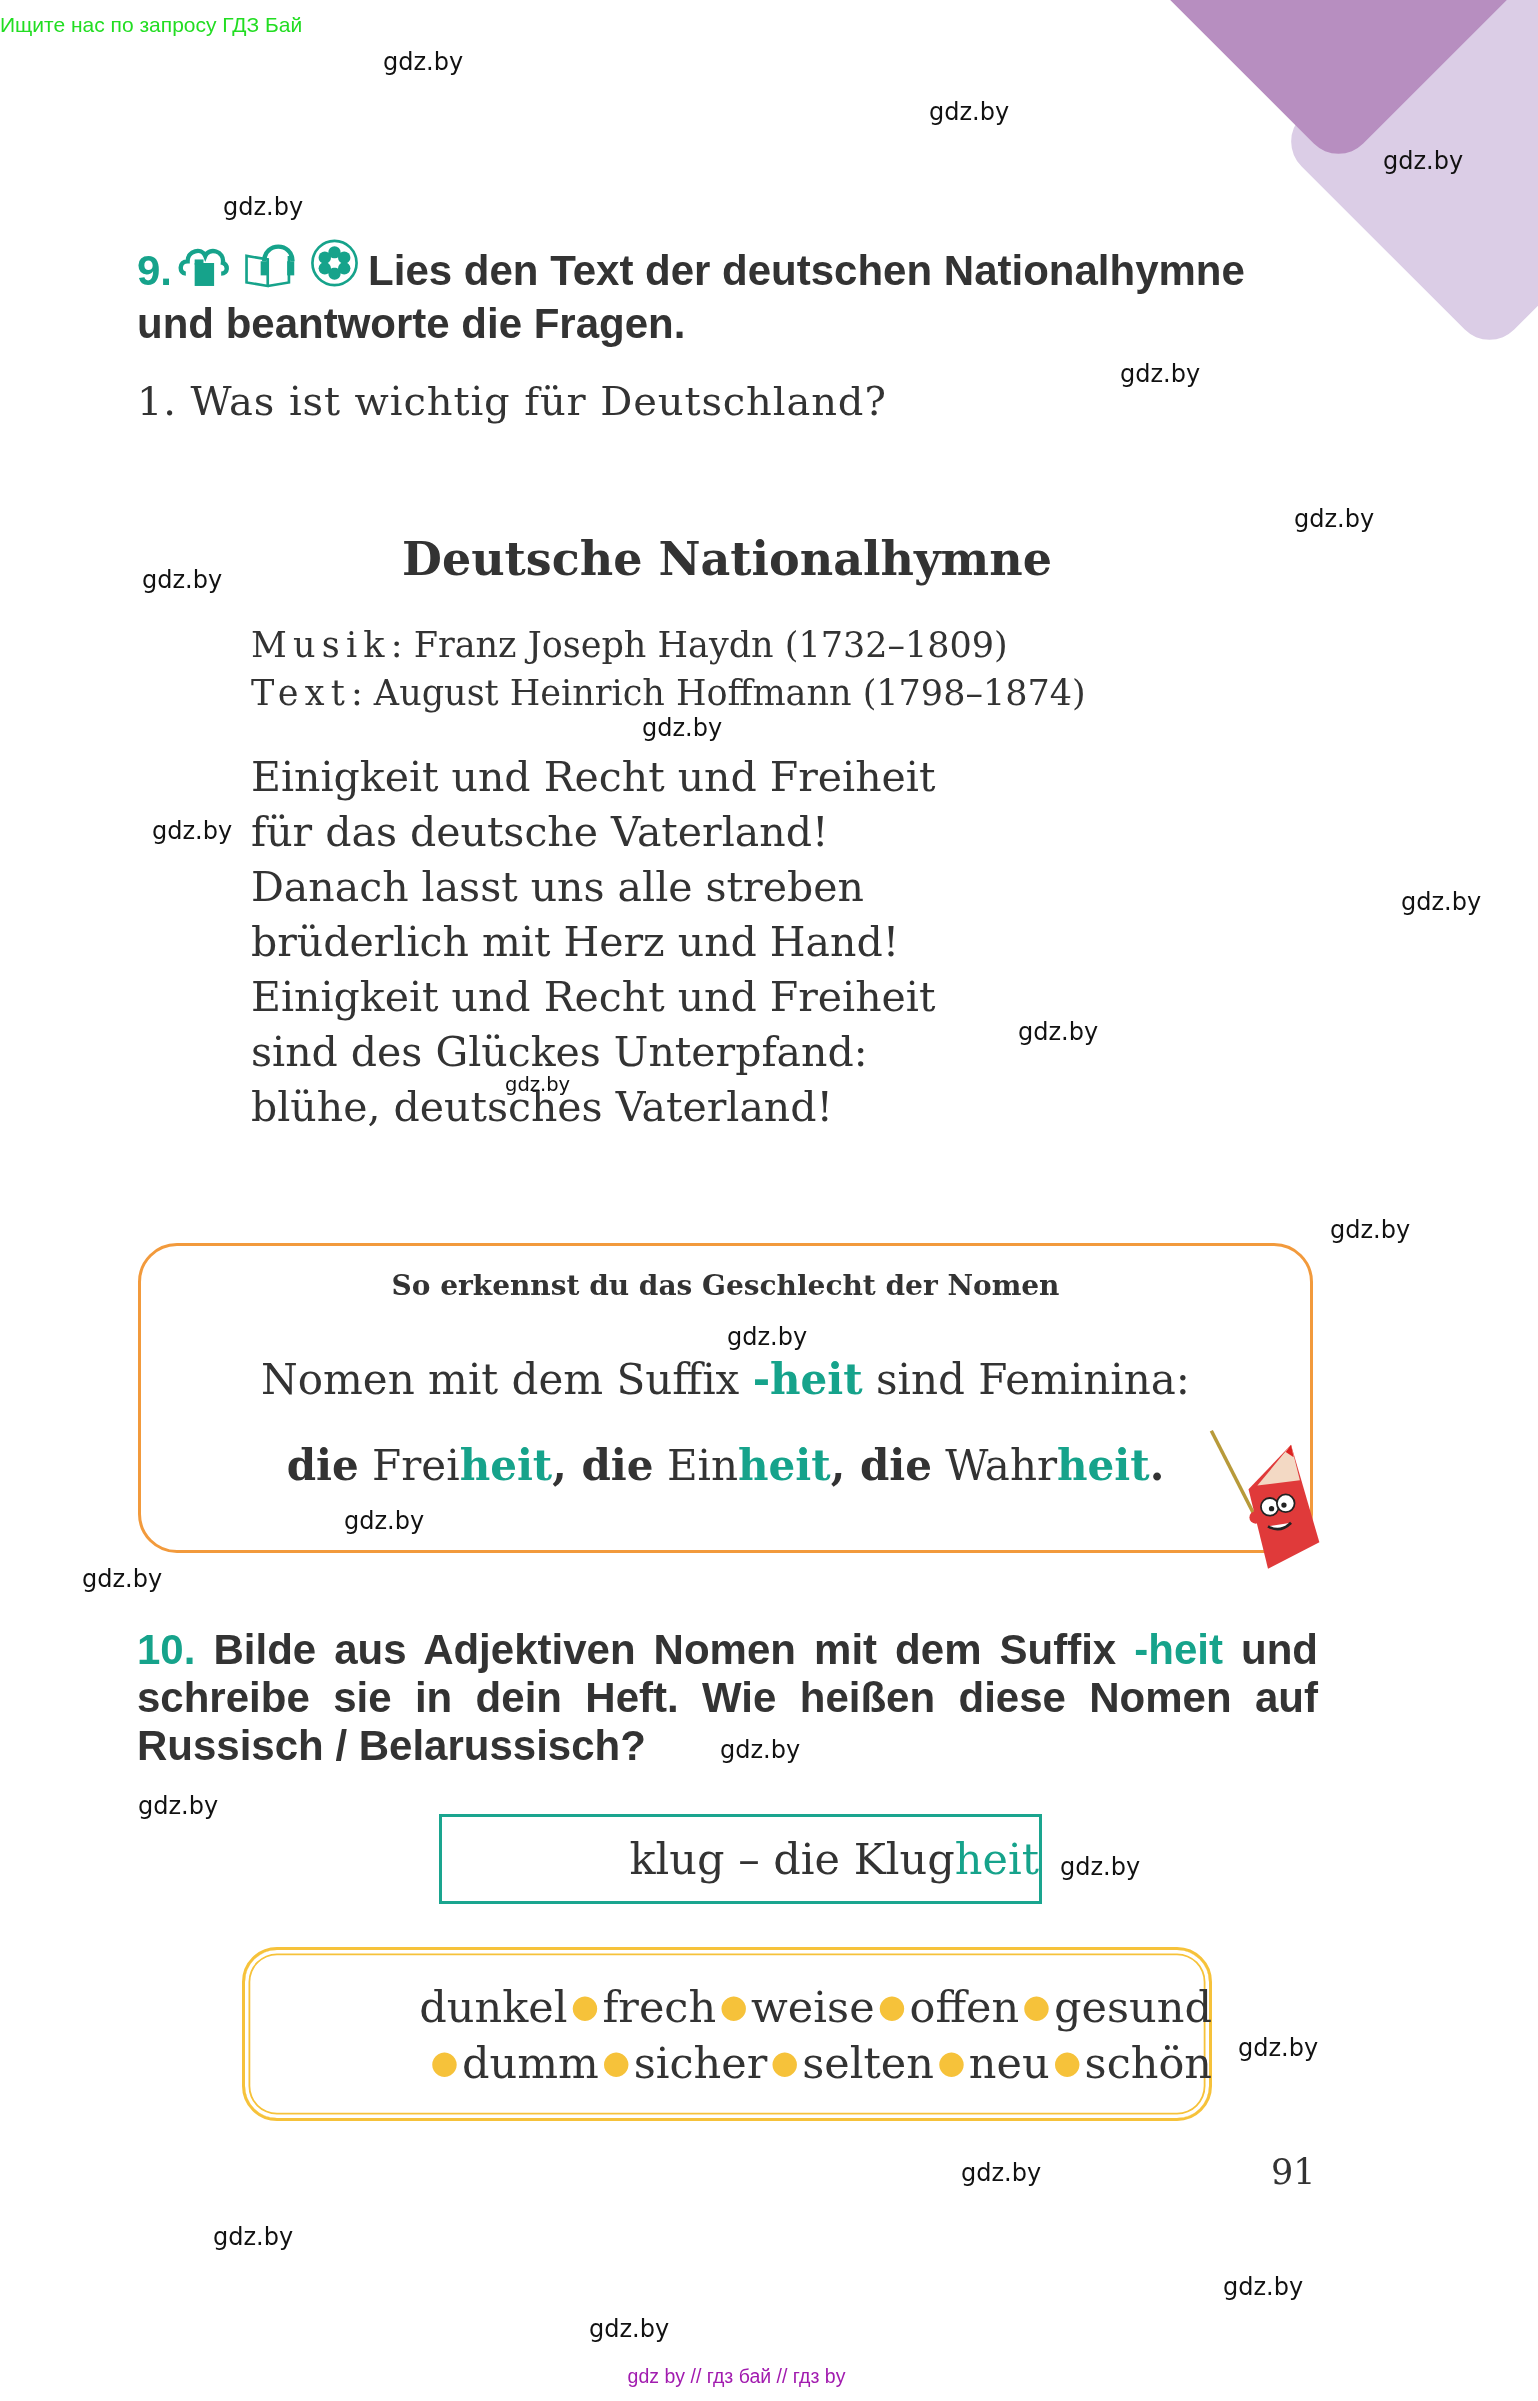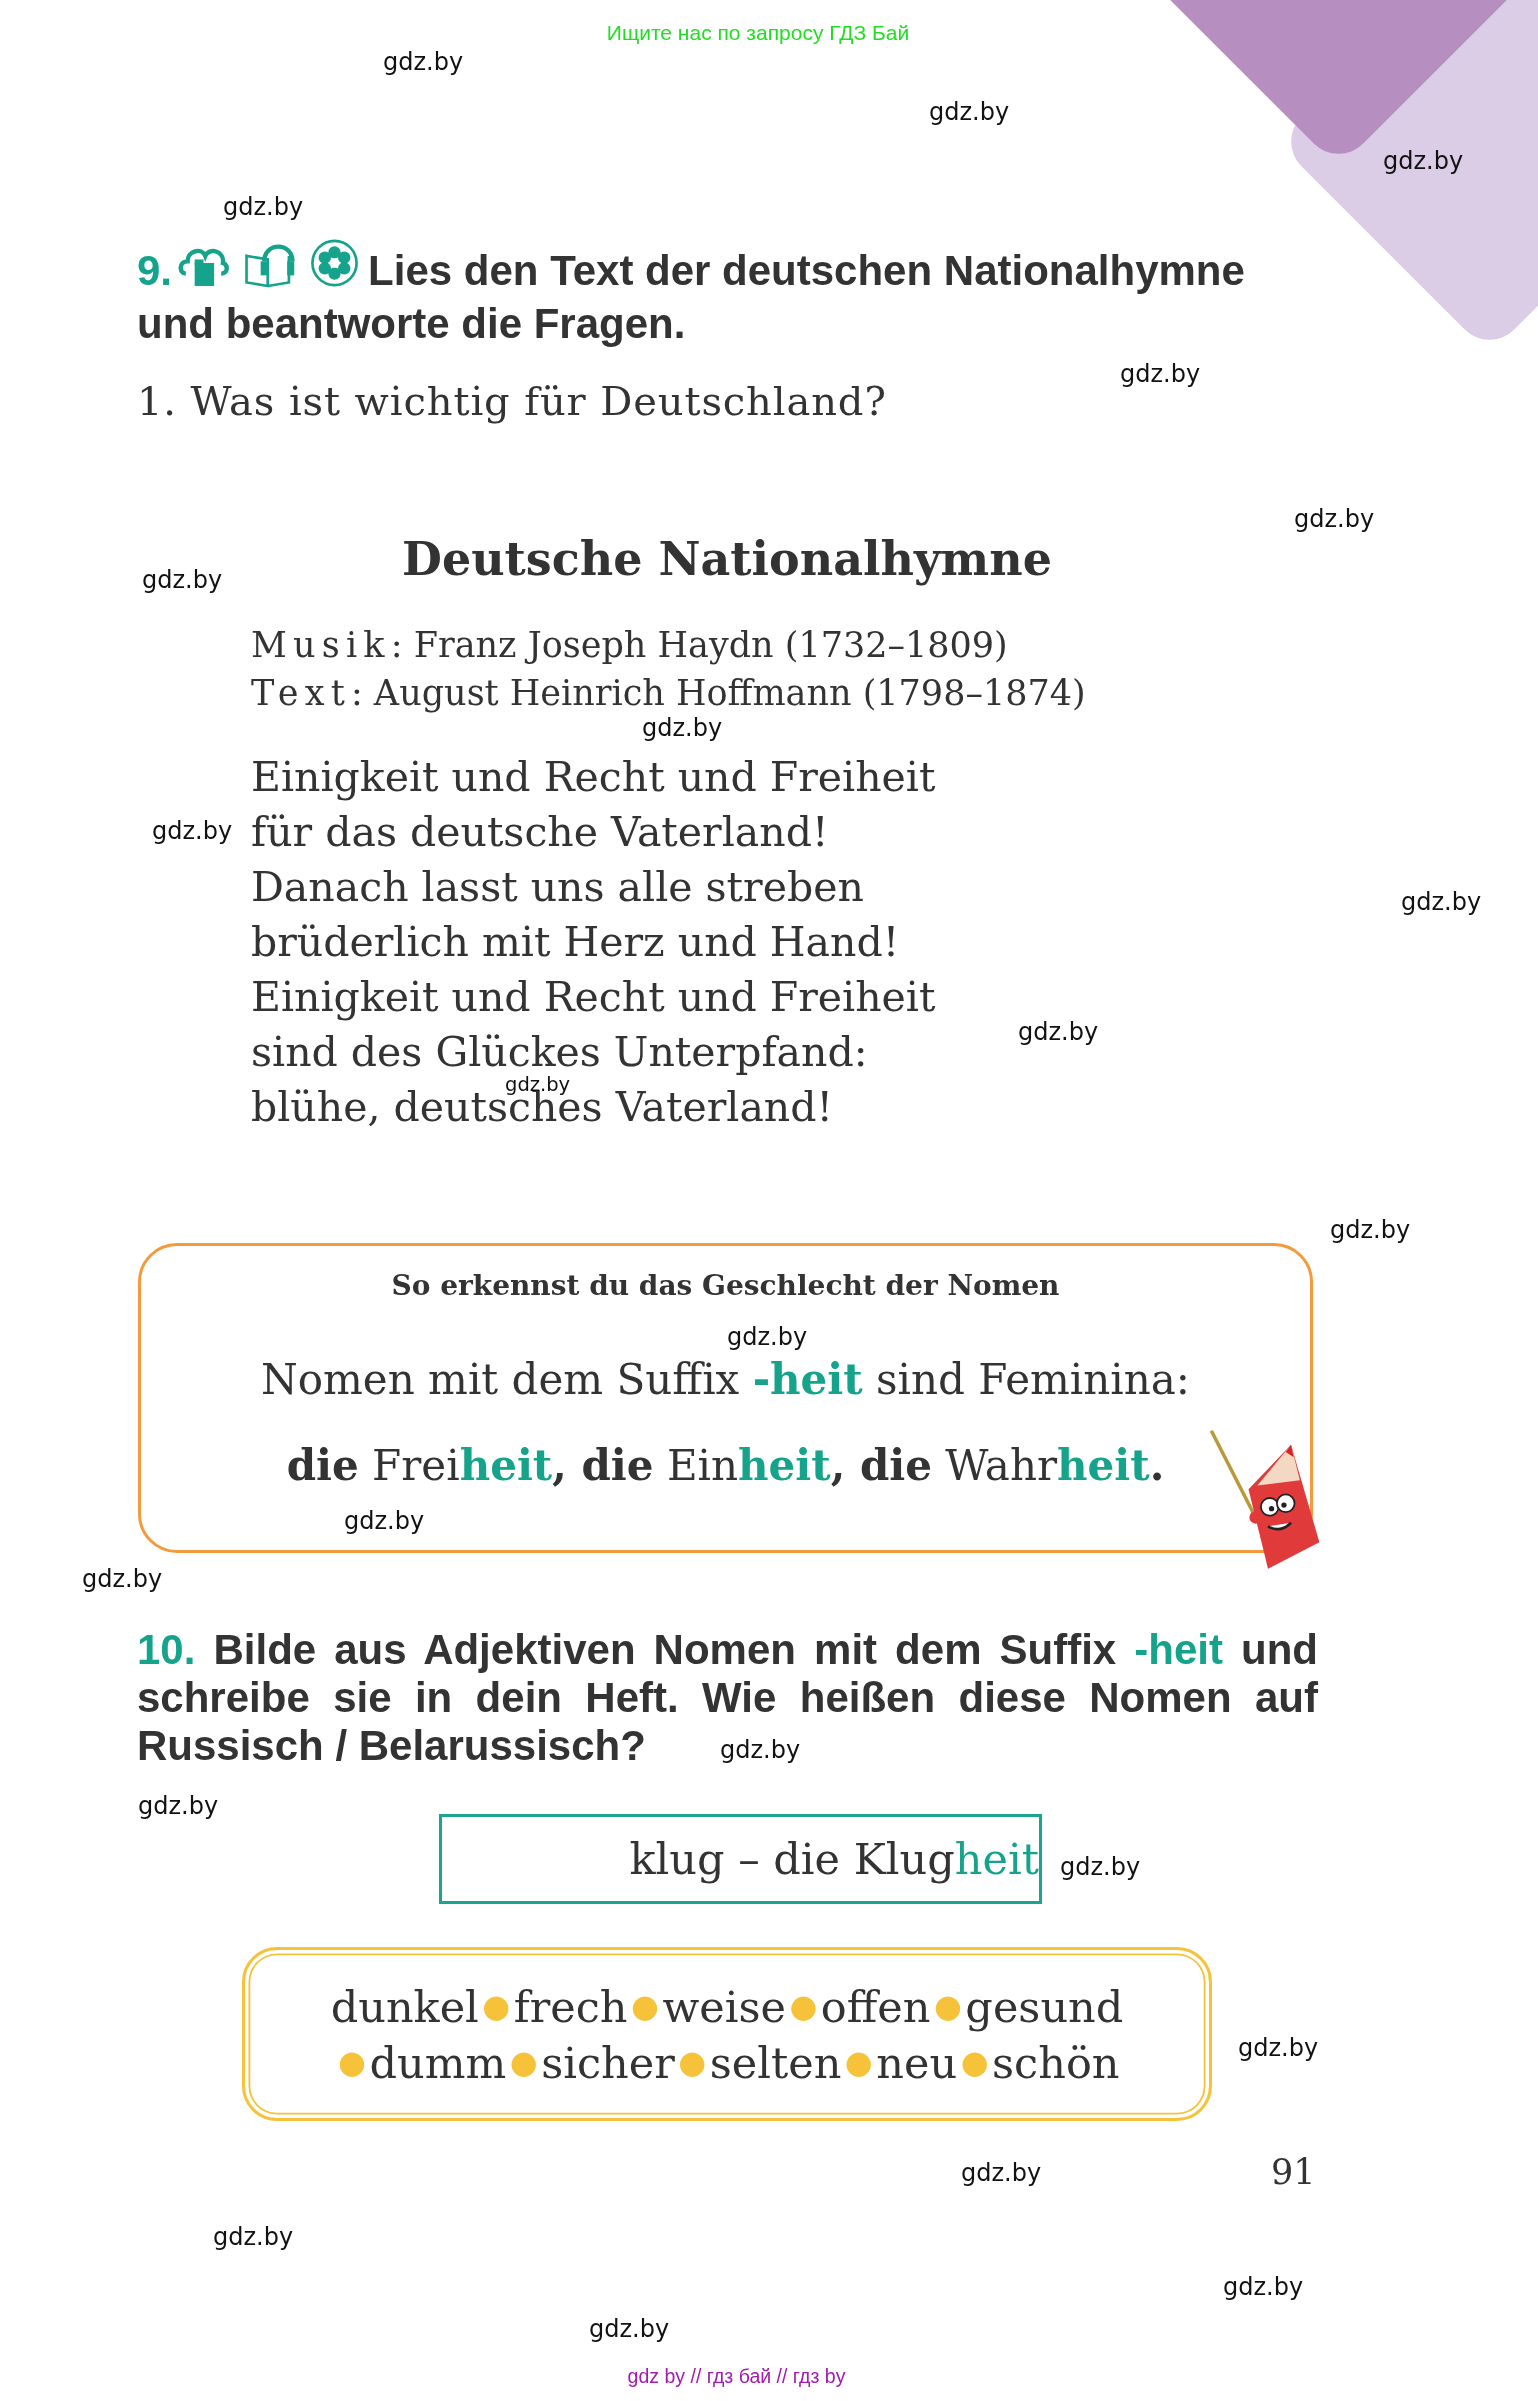--- a/index.html
+++ b/index.html
@@ -1,39 +1,39 @@
 <!DOCTYPE html>
 <html style="font-size:14px"><head>
 <meta charset="utf-8">
 <style>
   html, body { margin:0; padding:0; }
   body { width:1539px; height:2401px; position:relative; background:#ffffff; overflow:hidden; color:#333333; }
   .abs { position:absolute; }
   .sans { font-family:"Liberation Sans", sans-serif; }
   .teal { color:#16a38b; }
   .wm { position:absolute; font-family:"DejaVu Sans", sans-serif; font-size:24px; color:#111; white-space:nowrap; }
-  #top-banner { left:0; width:1516px; top:21px; text-align:center; color:#22dd22; font-size:21px; }
+  #top-banner { left:0; width:1516px; top:13px; color:#22dd22; font-size:21px; }
   #footer-links { left:0; width:1473px; top:2365px; text-align:center; color:#a21caf; font-size:19.5px; }
   .deco1 { position:absolute; left:1188px; top:-195px; width:301px; height:301px; background:#b78ec0; transform:rotate(45deg); border-radius:35px; }
   .deco2 { position:absolute; left:1339px; top:-8.9px; width:301px; height:301px; background:#dbcde6; transform:rotate(45deg); border-radius:35px; z-index:0; }
   .deco1 { z-index:1; }
   .h-task { font-family:"Liberation Sans", sans-serif; font-weight:bold; font-size:42px; line-height:50px; color:#333; }
   .icons { display:inline-flex; gap:12.4px; vertical-align:-3.5px; margin:0 7px 0 5.3px; }
   .icons svg { width:53px; height:50px; }
   .q { font-family:"DejaVu Serif", serif; font-size:40px; line-height:55px; color:#333; letter-spacing:0.9px; }
   .poem-title { font-family:"DejaVu Serif", serif; font-weight:bold; font-size:46px; color:#333; }
   .credits { font-family:"DejaVu Serif", serif; font-size:35px; line-height:48px; color:#333; }
   .spaced { letter-spacing:6.2px; }
   .poem { font-family:"DejaVu Serif", serif; font-size:41px; line-height:55px; color:#333; }
   .rule-box { position:absolute; left:138px; top:1243px; width:1175px; height:310px; border:3.5px solid #f29a3c; border-radius:39px; box-sizing:border-box; }
   .rule-title { font-family:"DejaVu Serif", serif; font-weight:bold; font-size:28px; }
   .rule-text { font-family:"DejaVu Serif", serif; font-size:42px; }
   .klug-box { position:absolute; left:439px; top:1814px; width:603px; height:90px; border:3.5px solid #1aa58f; box-sizing:border-box; display:flex; align-items:center; justify-content:flex-end; font-family:"DejaVu Serif", serif; font-size:43px; color:#333; }
   .words-box { position:absolute; left:242px; top:1947px; width:970px; height:174px; border:3.5px solid #f6c23a; border-radius:35px; box-sizing:border-box; box-shadow: inset 0 0 0 3.5px #fff, inset 0 0 0 5.3px #f6c23a; }
-  .words { font-family:"DejaVu Serif", serif; font-size:43px; line-height:55px; color:#333; text-align:center; }
+  .words { font-family:"DejaVu Serif", serif; font-size:43px; line-height:55px; color:#333; text-align:right; }
   .dot { color:#f6c23a; font-size:32px; vertical-align:5.3px; margin:0 3.5px; }
   .page-num { font-family:"DejaVu Serif", serif; font-size:35px; color:#333; }
 </style>
 </head>
 <body>
 
 <div class="deco2"></div>
 <div class="deco1"></div>
 
 <div id="top-banner" class="abs sans">Ищите нас по запросу ГДЗ Бай</div>

